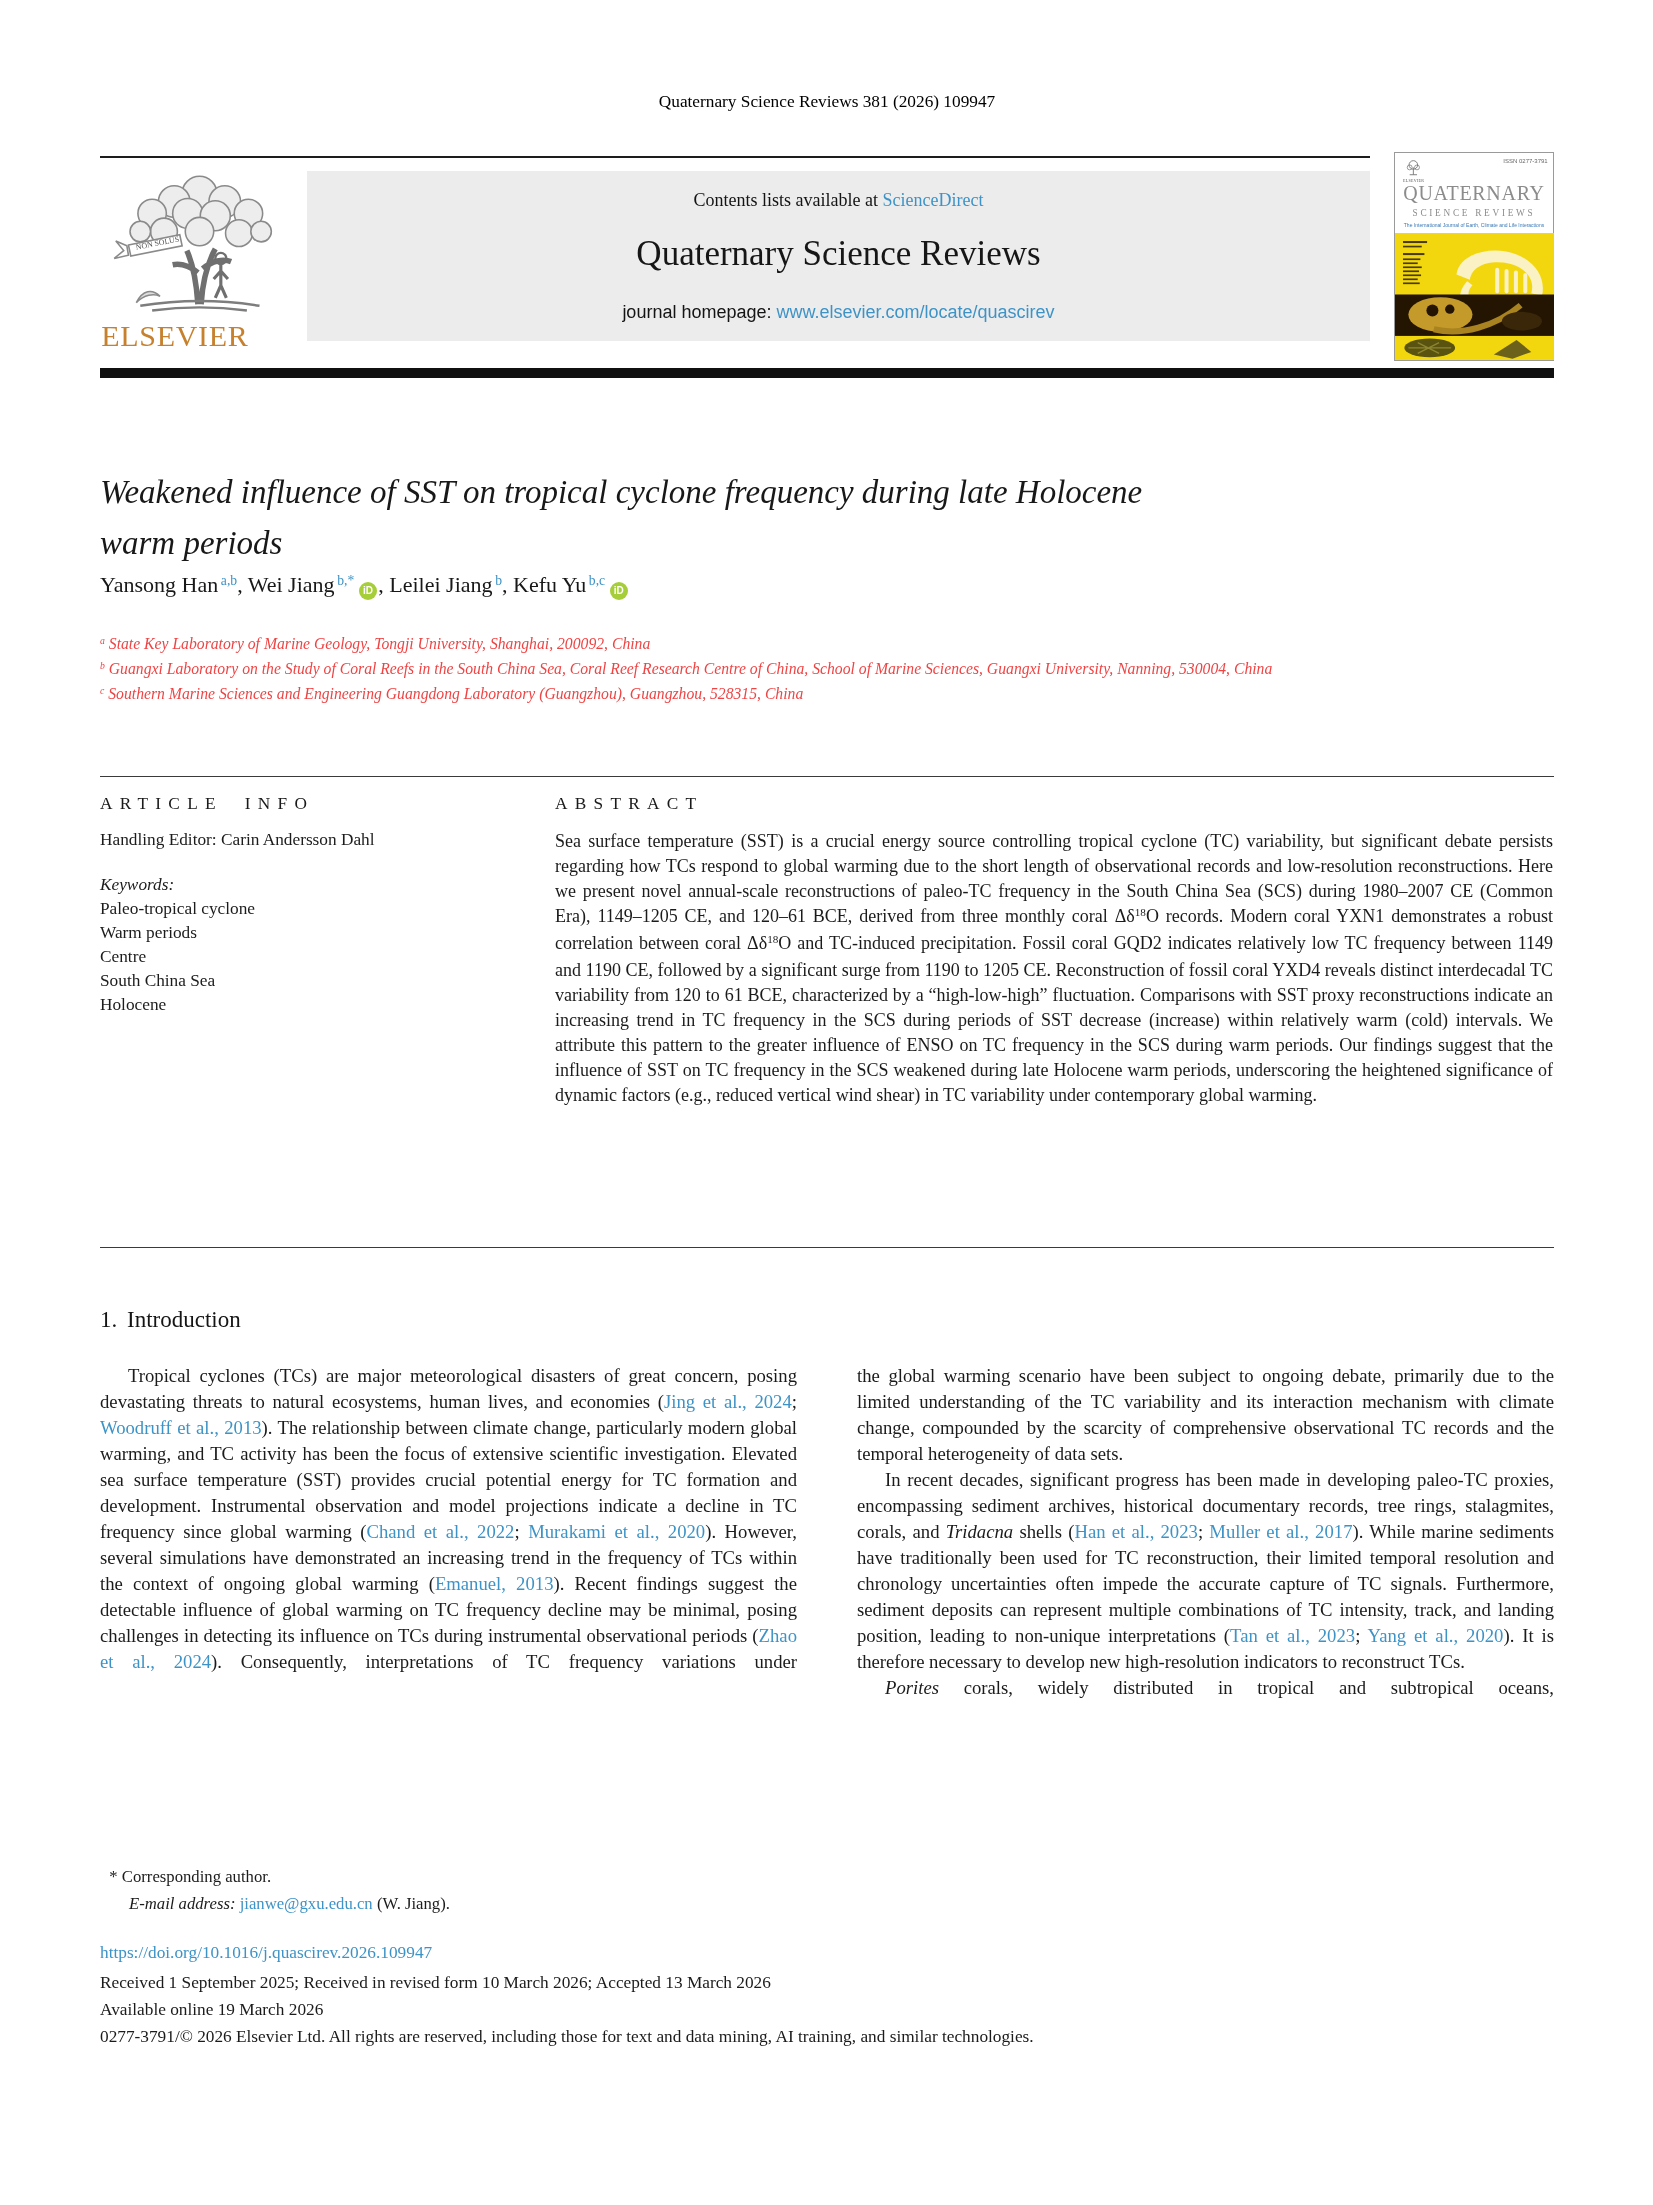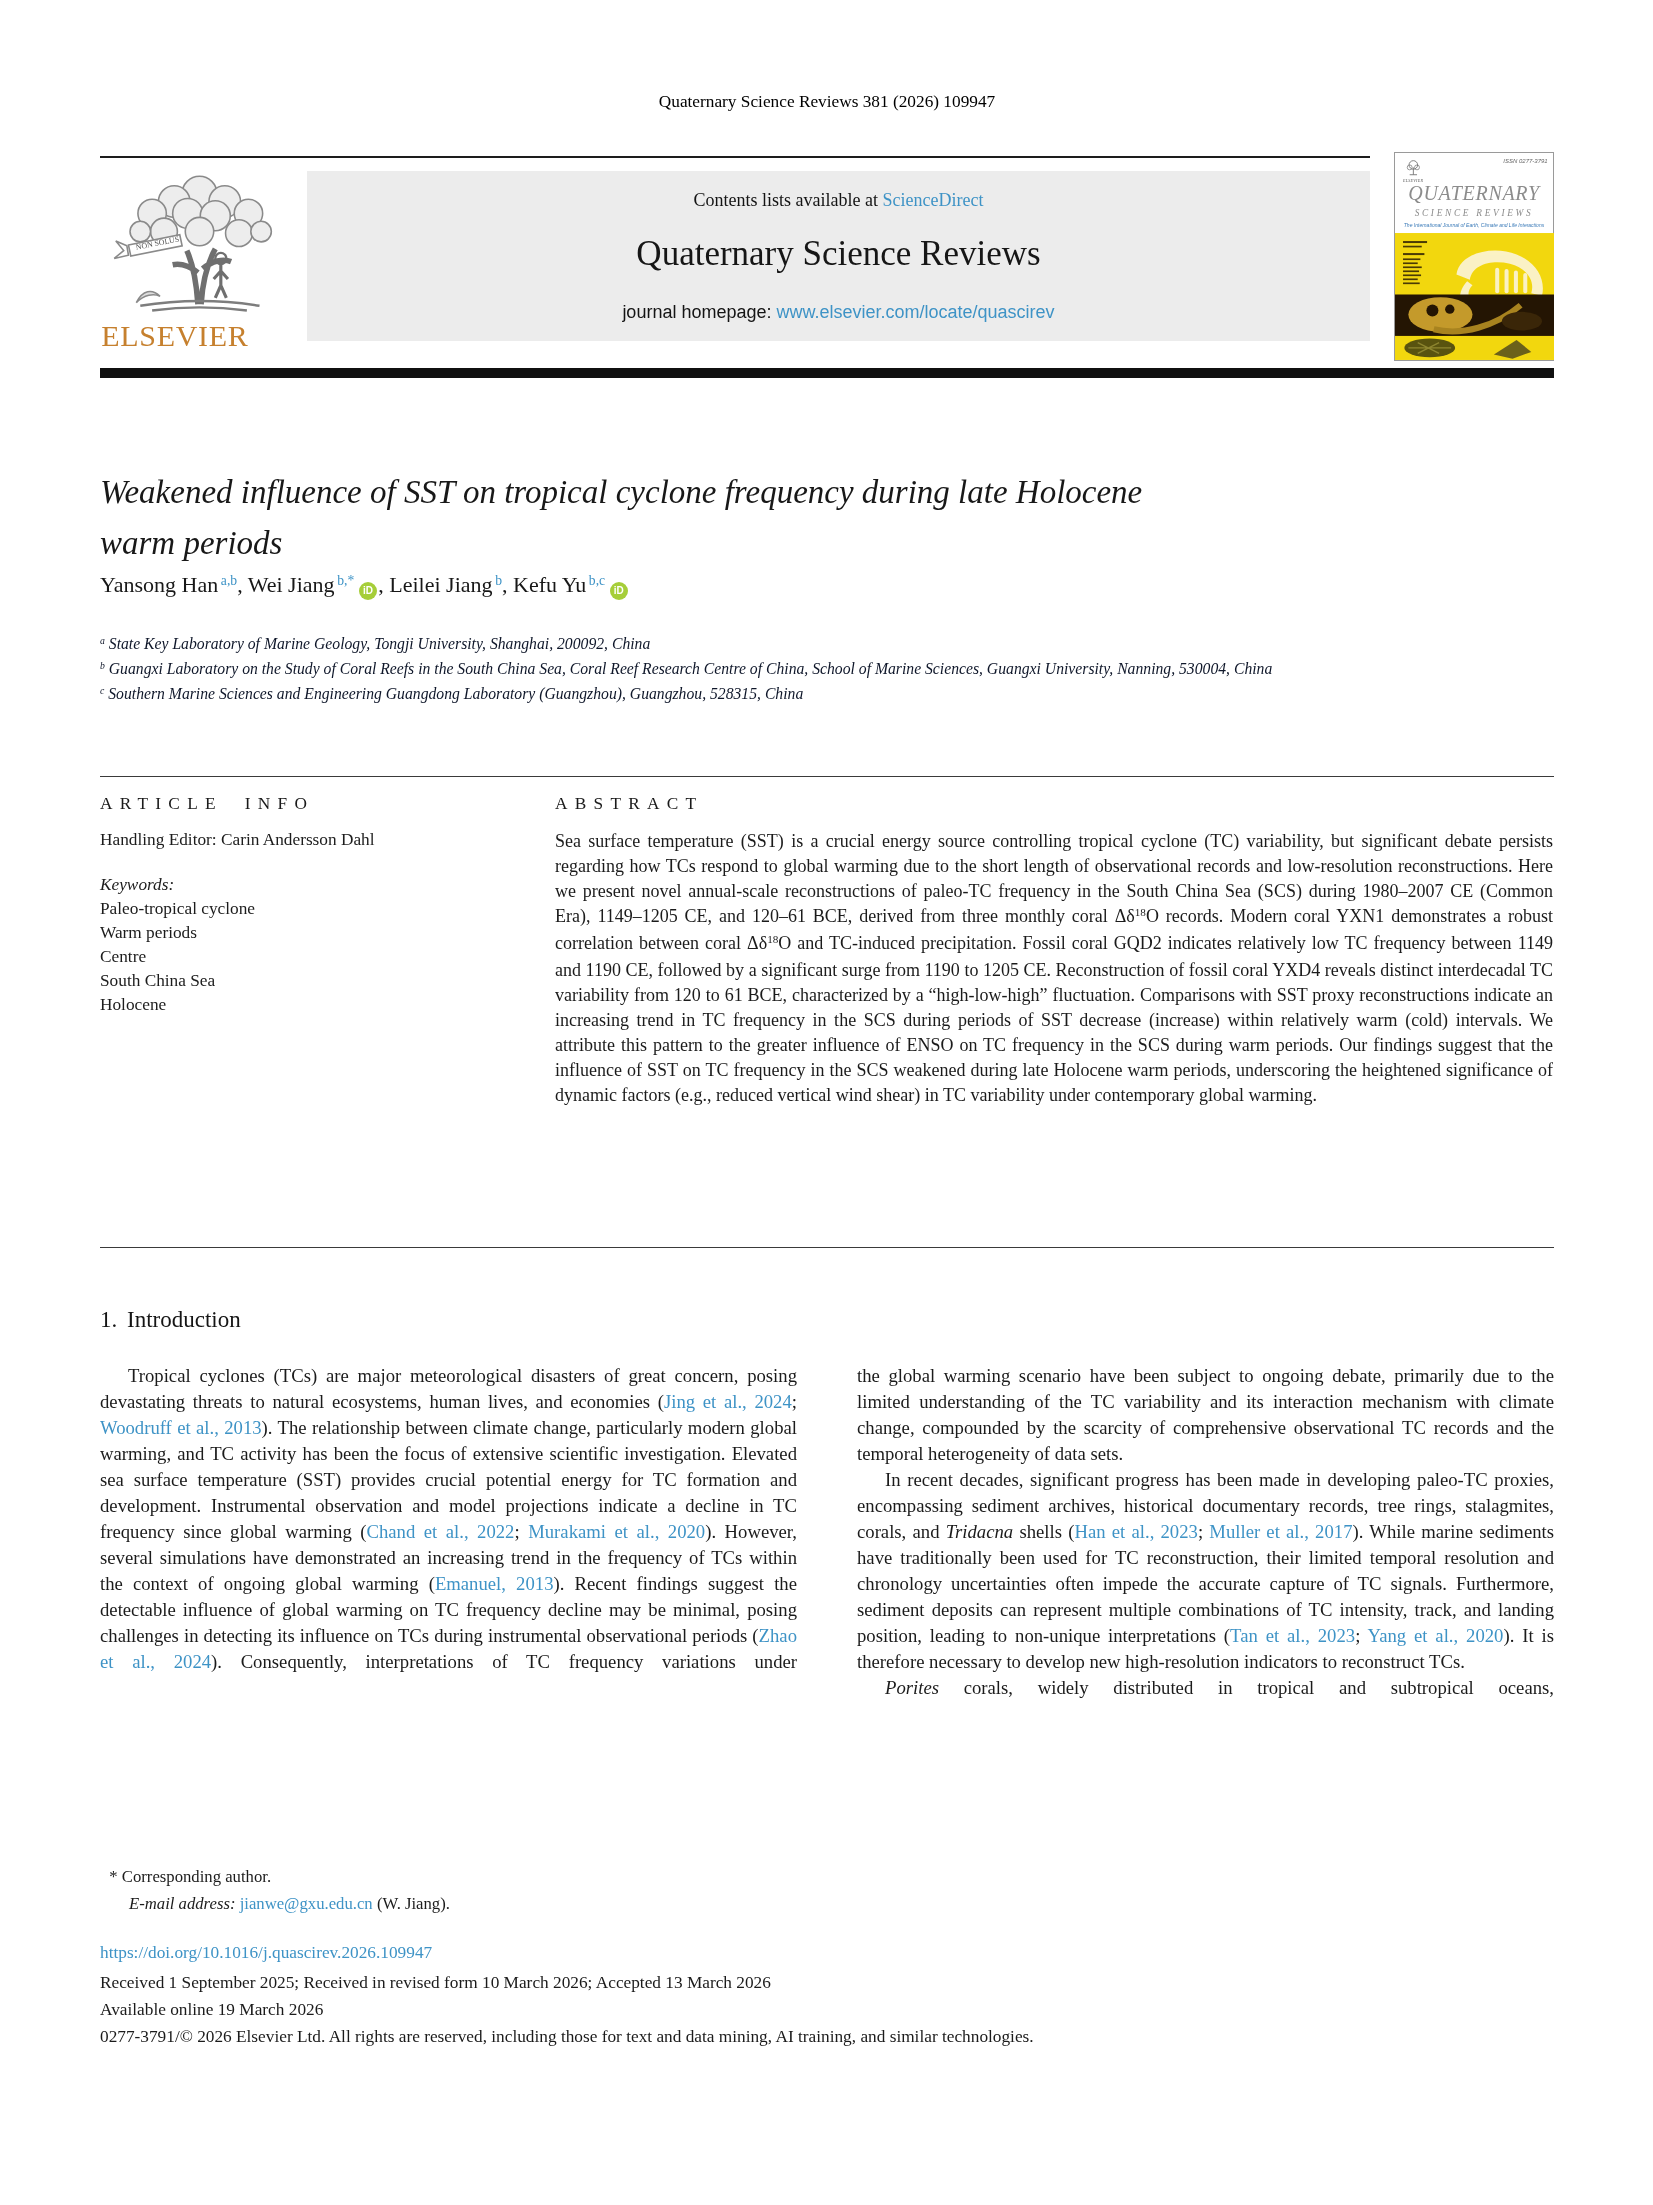--- a/index.html
+++ b/index.html
@@ -20,21 +20,21 @@
   .gray-box{flex:1;background:#ececec;margin:13.3px 0 17.3px 0;position:relative;text-align:center;}
   .contents-line{position:absolute;top:18.7px;width:100%;font-size:18px;color:#141414;}
   .banner-title{position:absolute;top:63px;width:100%;font-size:35px;color:#161616;}
   .homepage-line{position:absolute;bottom:17.3px;width:100%;font-size:18px;color:#141414;
                  font-family:"Liberation Sans",sans-serif;}
   .lnk{color:#3e93c6;}
   .black-bar{position:absolute;top:212px;left:0;width:1454px;height:10px;background:#101010;}
 
   
   .cover{position:absolute;top:-4px;right:0;width:160px;height:209px;background:#fff;
-         border:0.7px solid #9a9a9a;box-sizing:border-box;font-style:italic;}
+         border:0.7px solid #9a9a9a;box-sizing:border-box;}
   .cover-issn{position:absolute;top:5.3px;right:5.3px;font-size:6px;color:#666;
               font-family:"Liberation Sans",sans-serif;}
   .cover-minilogo{position:absolute;top:6.7px;left:8px;width:20px;text-align:center;}
   .cover-minilogo .mini-els{font-size:4px;color:#555;letter-spacing:0.3px;}
   .cover-title1{position:absolute;top:29px;width:100%;text-align:center;font-size:20px;
                 color:#8c8c8c;letter-spacing:0.7px;}
   .cover-title2{position:absolute;top:55px;width:100%;text-align:center;font-size:9.3px;
                 color:#8c8c8c;letter-spacing:2.7px;}
   .cover-sub{position:absolute;top:69px;width:100%;text-align:center;font-size:5px;
              color:#3a7ab8;font-family:"Liberation Sans",sans-serif;}
@@ -44,21 +44,21 @@
   .art-title{position:absolute;top:445px;left:100px;width:1094px;font-size:33px;
              line-height:51px;font-weight:400;color:#181818;font-style:italic;}
   .authors{position:absolute;top:572px;left:100px;font-size:22px;color:#181818;}
   .supp,.suplnk{font-size:62%;position:relative;top:-0.55em;}
   .suplnk{color:#3e93c6;margin-left:2.7px;}
   .ital{font-style:italic;}
   .orcid{display:inline-block;width:18px;height:18px;border-radius:50%;background:#a6ce39;
          color:#fff;font-size:10px;font-weight:bold;text-align:center;line-height:18px;
          font-family:"Liberation Sans",sans-serif;vertical-align:-2px;margin:0 1.3px 0 4.7px;}
   .affils{position:absolute;top:632px;left:100px;width:1307px;font-size:15.7px;
-          line-height:23px;color:#0f172a;}
+          line-height:23px;color:#ef4444;}
   .affil{font-style:italic;}
   .affil .supp{font-style:italic;}
 
   
   .info-abs{position:absolute;top:776px;left:100px;width:1454px;height:472px;
             border-top:1.3px solid #3a3a3a;border-bottom:1.3px solid #3a3a3a;
             box-sizing:border-box;display:flex;}
   .info-col{width:380px;margin-right:75px;}
   .abs-col{width:998px;}
   .block-header{margin-top:17.3px;font-size:17.3px;letter-spacing:0.42em;word-spacing:0.6em;

